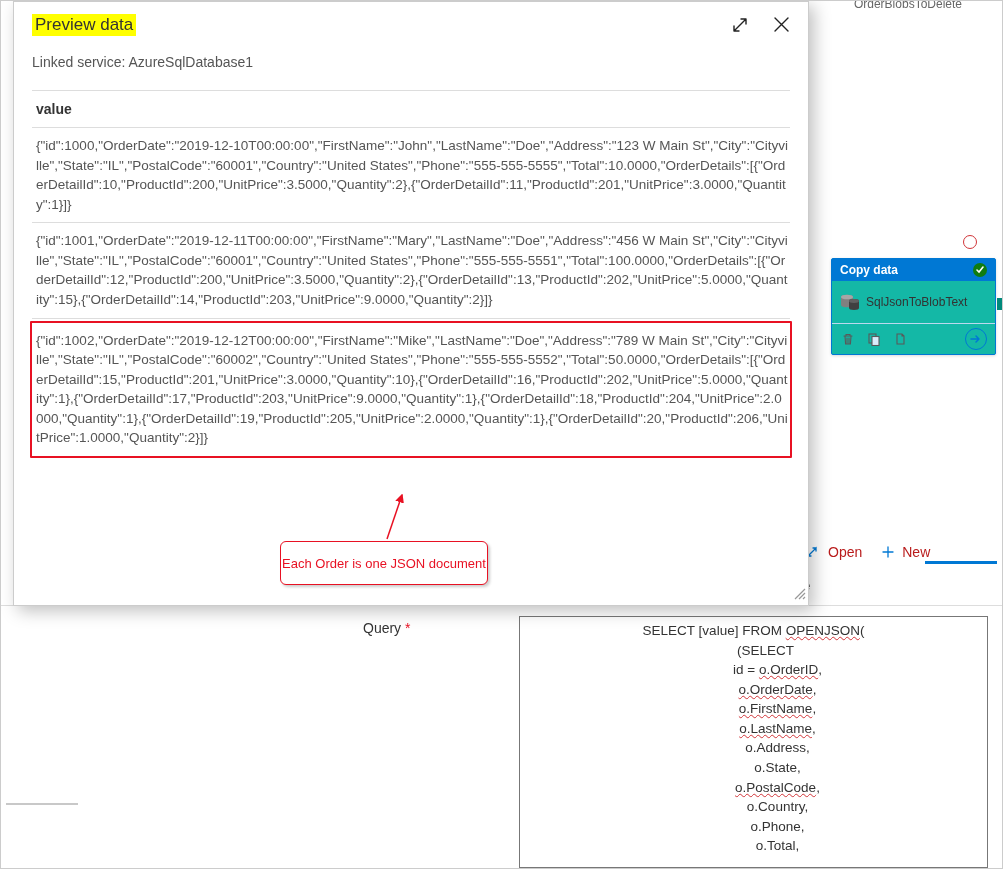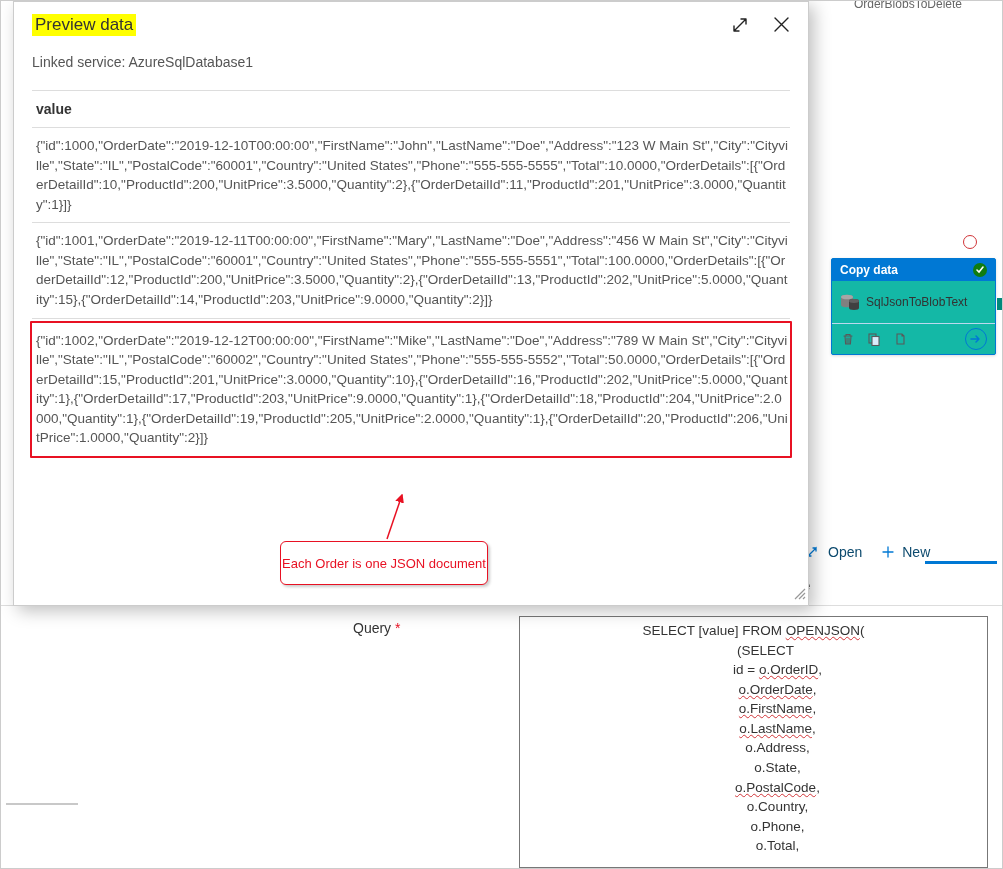--- a/index.html
+++ b/index.html
@@ -33,28 +33,28 @@
   .table { margin-top:20px; border-top:1px solid #ddd; }
   .th { font-weight:700; padding:10px 4px; border-bottom:1px solid #ddd; font-size:14px;}
   .row { padding:8px 2px 8px 4px; border-bottom:1px solid #ddd; font-size:13.5px; color:#555; line-height:1.45; word-break:break-all;}
   .row.highlight { border:2px solid #e81123; border-radius:1px; margin:2px -2px 0 -2px;}
   .callout { position:absolute; left:266px; bottom:20px; width:208px; height:44px; border:1.5px solid #e81123; border-radius:6px; color:#e81123; font-size:13px; text-align:center; display:flex; align-items:center; justify-content:center; box-shadow:2px 2px 3px rgba(0,0,0,.2); background:#fff;}
   .callout-arrow { position:absolute; left:370px; bottom:64px; pointer-events:none; }
   .resize { position:absolute; right:2px; bottom:2px; color:#999; }
 
   
   .toolbar { position:absolute; left:795px; top:537px; right:5px; display:flex; gap:18px; align-items:center; padding:6px 10px; font-size:14px; }
-  .tbutton { display:flex; gap:6px; align-items:center; cursor:pointer; color:#0c4a6e;}
+  .tbutton { display:flex; gap:6px; align-items:center; cursor:pointer; color:#b91c1c;}
   .tbutton svg { display:block;}
   .tbutton .lbl { }
   .bluebar { position:absolute; right:5px; top:560px; width:72px; height:3px; background:#0078d4;}
   .trunctxt { position:absolute; left:798px; top:577px; color:#555; font-size:13px;}
 
   .querysection { position:absolute; left:0; top:604px; right:0; bottom:0; border-top:1px solid #ddd; background:#fff;}
-  .qlabel { position:absolute; left:352px; top:14px; font-size:14px;}
+  .qlabel { position:absolute; left:362px; top:14px; font-size:14px;}
   .qlabel .star { color:#e81123; }
   .qbox { position:absolute; left:518px; top:10px; right:14px; bottom:0; border:1px solid #777; background:#fff; padding:4px 16px; font-family:inherit; font-size:13.5px; color:#333; overflow-y:scroll; line-height:1.45;text-align:center;}
   .under { text-decoration: underline; text-decoration-color: #d13438; text-decoration-style: wavy; text-decoration-thickness:1px;}
   .leftgrey { position:absolute; left:5px; top:802px; width:72px; height:2px; background:#c8c8c8;}
   .indent1 { padding-left: 24px; white-space:nowrap;}
   .indent2 { padding-left: 48px; white-space:nowrap;}
 </style>
 </head>
 <body>
 

